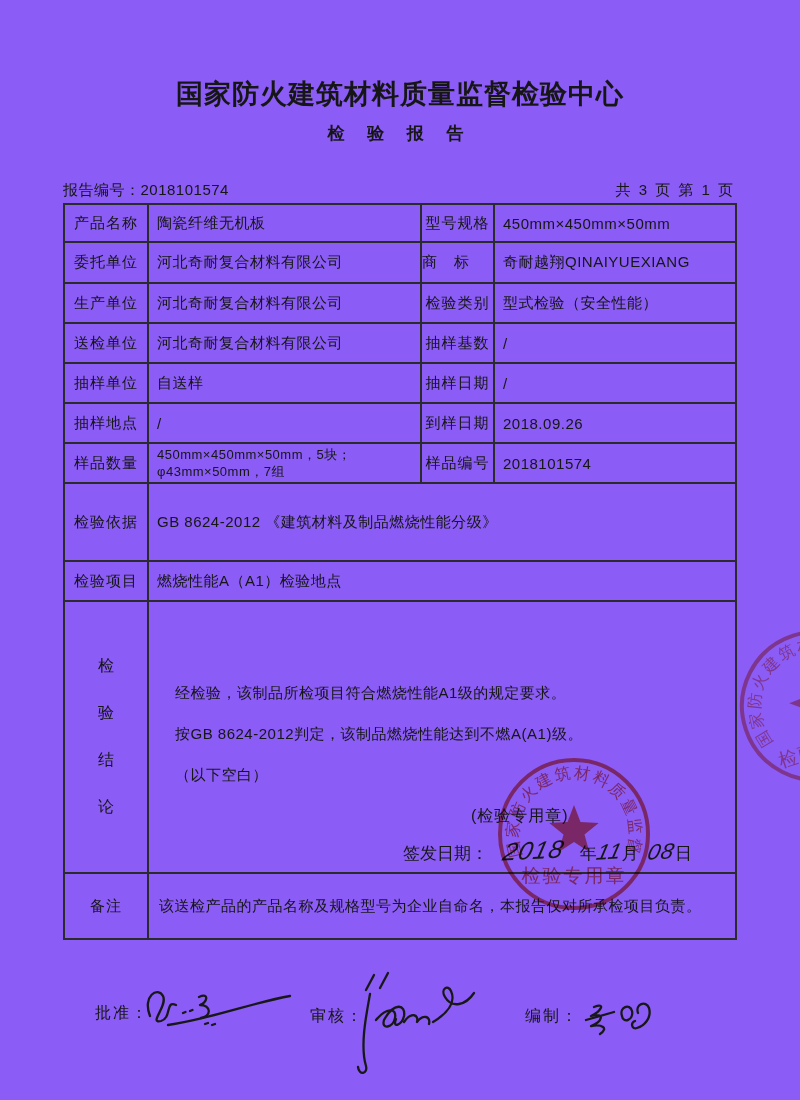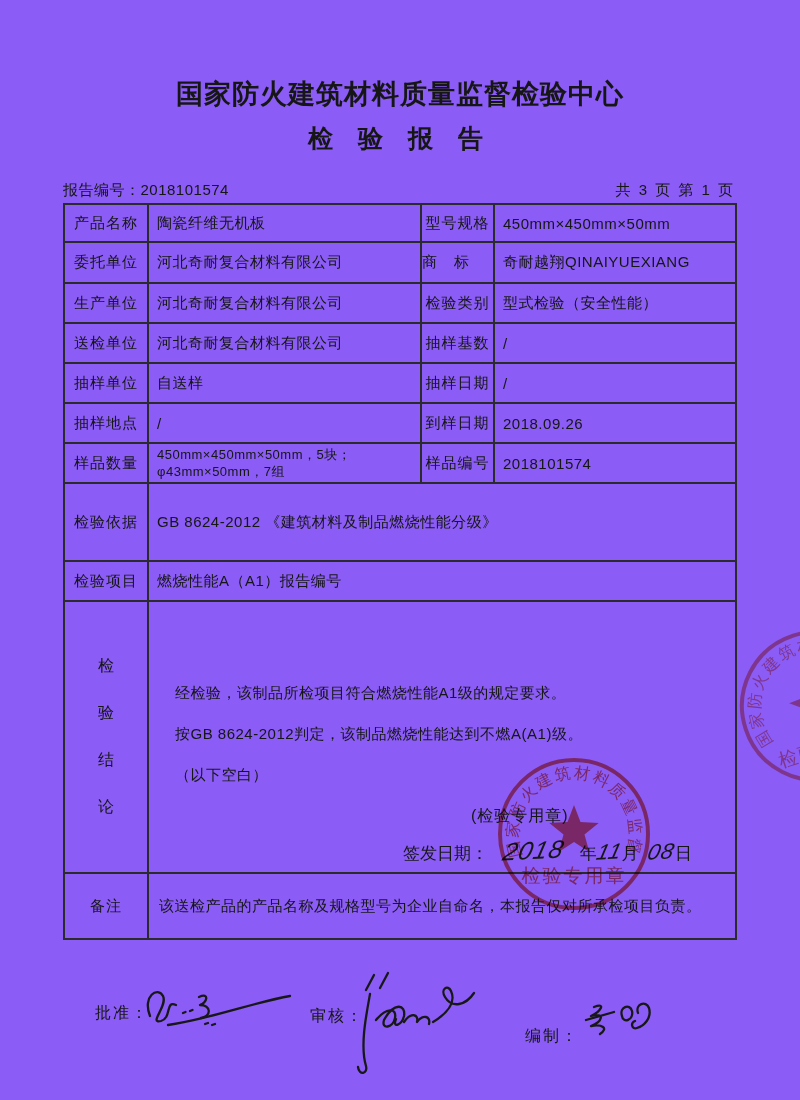--- a/index.html
+++ b/index.html
@@ -3,21 +3,21 @@
 <meta charset="utf-8">
 <style>
   * { margin:0; padding:0; box-sizing:border-box; }
   html,body { width:800px; height:1100px; }
   body { font-family:"Liberation Sans","DejaVu Sans",sans-serif; color:#161616; background:#ffffff; }
   .sheet { position:relative; width:800px; height:1100px; background:#8b5cf6; overflow:hidden; }
 
   .title { position:absolute; top:76px; left:0; width:100%; text-align:center;
            font-size:27px; font-weight:bold; letter-spacing:1px; }
   .subtitle { position:absolute; top:122px; left:0; width:100%; text-align:center;
-              font-size:25px; font-weight:bold; letter-spacing:9px; }
+              font-size:17px; font-weight:bold; letter-spacing:9px; }
 
   .report-line { position:absolute; top:181px; left:63px; width:672px; font-size:15px; }
   .report-no { float:left; letter-spacing:0.5px; }
   .page-info { float:right; letter-spacing:2px;margin-left:20px; }
 
   table.report { position:absolute; top:203px; left:63px; width:672px;
                  border-collapse:collapse; table-layout:fixed; font-size:15px; }
   table.report td { border:2px solid #2b2b2b; vertical-align:middle; overflow:hidden; }
   td.lbl { text-align:center; letter-spacing:1px; }
   td.val { text-align:left; padding:2px 6px 2px 8px; letter-spacing:0.5px; }
@@ -36,21 +36,21 @@
   .hw.sm { font-size:22px; }
   .gap1 { display:inline-block; width:16px; }
   .gap2 { display:inline-block; width:10px; }
 
   td.remark-val { padding-left:10px; letter-spacing:0.5px; }
 
   .footer-labels { position:absolute; top:1003px; left:0; width:100%; font-size:16px; }
   .flabel { position:absolute; letter-spacing:2px; }
   .flabel.approve { left:95px; top:0; }
   .flabel.review  { left:310px; top:3px; }
-  .flabel.prepare { left:525px; top:3px;margin-top:20px; }
+  .flabel.prepare { left:525px; top:3px; }
 
   svg.overlay { position:absolute; pointer-events:none; }
   .stamp-main { left:489px; top:749px; mix-blend-mode:multiply; opacity:0.82; }
   .stamp-edge { left:731px; top:621px; mix-blend-mode:multiply; opacity:0.60; }
   .sig-layer { left:0; top:950px; }
 </style>
 </head>
 <body>
 
 <div class="sheet">
@@ -113,21 +113,21 @@
       <td class="val small">450mm×450mm×50mm，5块； φ43mm×50mm，7组</td>
       <td class="lbl">样品编号</td>
       <td class="val">2018101574</td>
     </tr>
     <tr style="height:78px">
       <td class="lbl">检验依据</td>
       <td class="val" colspan="3">GB 8624-2012 《建筑材料及制品燃烧性能分级》</td>
     </tr>
     <tr style="height:40px">
       <td class="lbl">检验项目</td>
-      <td class="val" colspan="3">燃烧性能A（A1）报告编号</td>
+      <td class="val" colspan="3">燃烧性能A（A1）检验地点</td>
     </tr>
     <tr style="height:272px">
       <td>
         <div class="vlabel">
           <span>检</span>
           <span>验</span>
           <span>结</span>
           <span>论</span>
         </div>
       </td>

